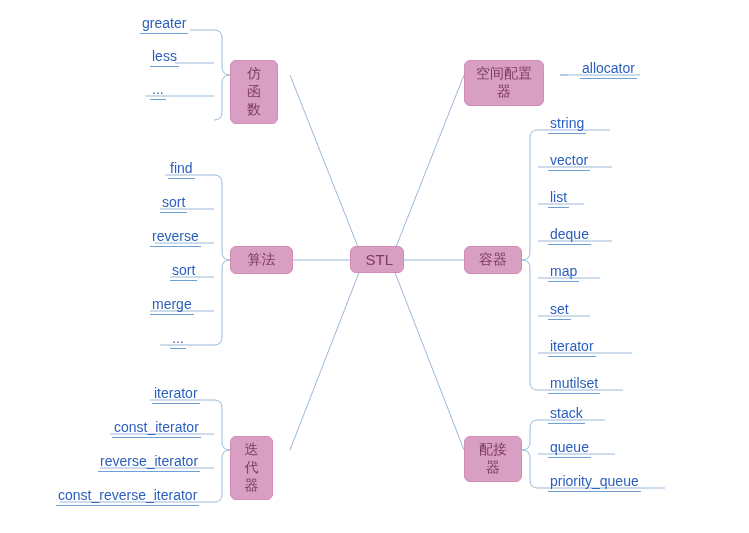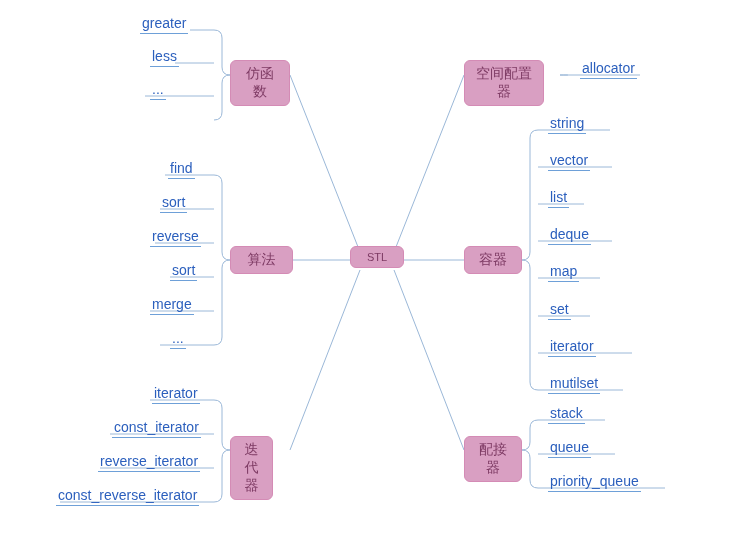--- a/index.html
+++ b/index.html
@@ -26,22 +26,23 @@
     background: #d99fc2;
     color: #7d3a63;
     border-radius: 6px;
     padding: 4px 10px;
     text-align: center;
     box-sizing: border-box;
   }
   .root {
     left: 350px; top: 246px;
     width: 54px;
-    font-size: 11px;
+    font-size: 15px;
     color: #7d3a63;
+    text-align: right;
   }
   .leaf {
     position: absolute;
     color: #2b5fbd;
     border-bottom: 1px solid #6ea0d8;
     padding: 0 2px 2px 2px;
     white-space: nowrap;
   }
 </style>
 </head>
@@ -91,21 +92,21 @@
 
     <path d="M522 450 Q530 450 530 442 L530 428 Q530 420 538 420 M522 450 Q530 450 530 458 L530 480 Q530 488 538 488"></path>
     <line x1="538" y1="420" x2="605" y2="420"></line>
     <line x1="538" y1="454" x2="615" y2="454"></line>
     <line x1="538" y1="488" x2="665" y2="488"></line>
   </g>
 </svg>
 
 <div class="node root">STL</div>
 
-<div class="node" style="left:230px; top:60px;  width:60px;">仿函数</div>
+<div class="node" style="left:230px; top:60px;  width:48px;">仿函数</div>
 <div class="node" style="left:464px; top:60px;  width:80px;">空间配置器</div>
 <div class="node" style="left:230px; top:246px; width:63px;">算法</div>
 <div class="node" style="left:464px; top:246px; width:58px;">容器</div>
 <div class="node" style="left:230px; top:436px; width:43px;">迭代器</div>
 <div class="node" style="left:464px; top:436px; width:58px;">配接器</div>
 
 <div class="leaf" style="left:140px; top:15px;">greater</div>
 <div class="leaf" style="left:150px; top:48px;">less</div>
 <div class="leaf" style="left:150px; top:81px;">...</div>
 

